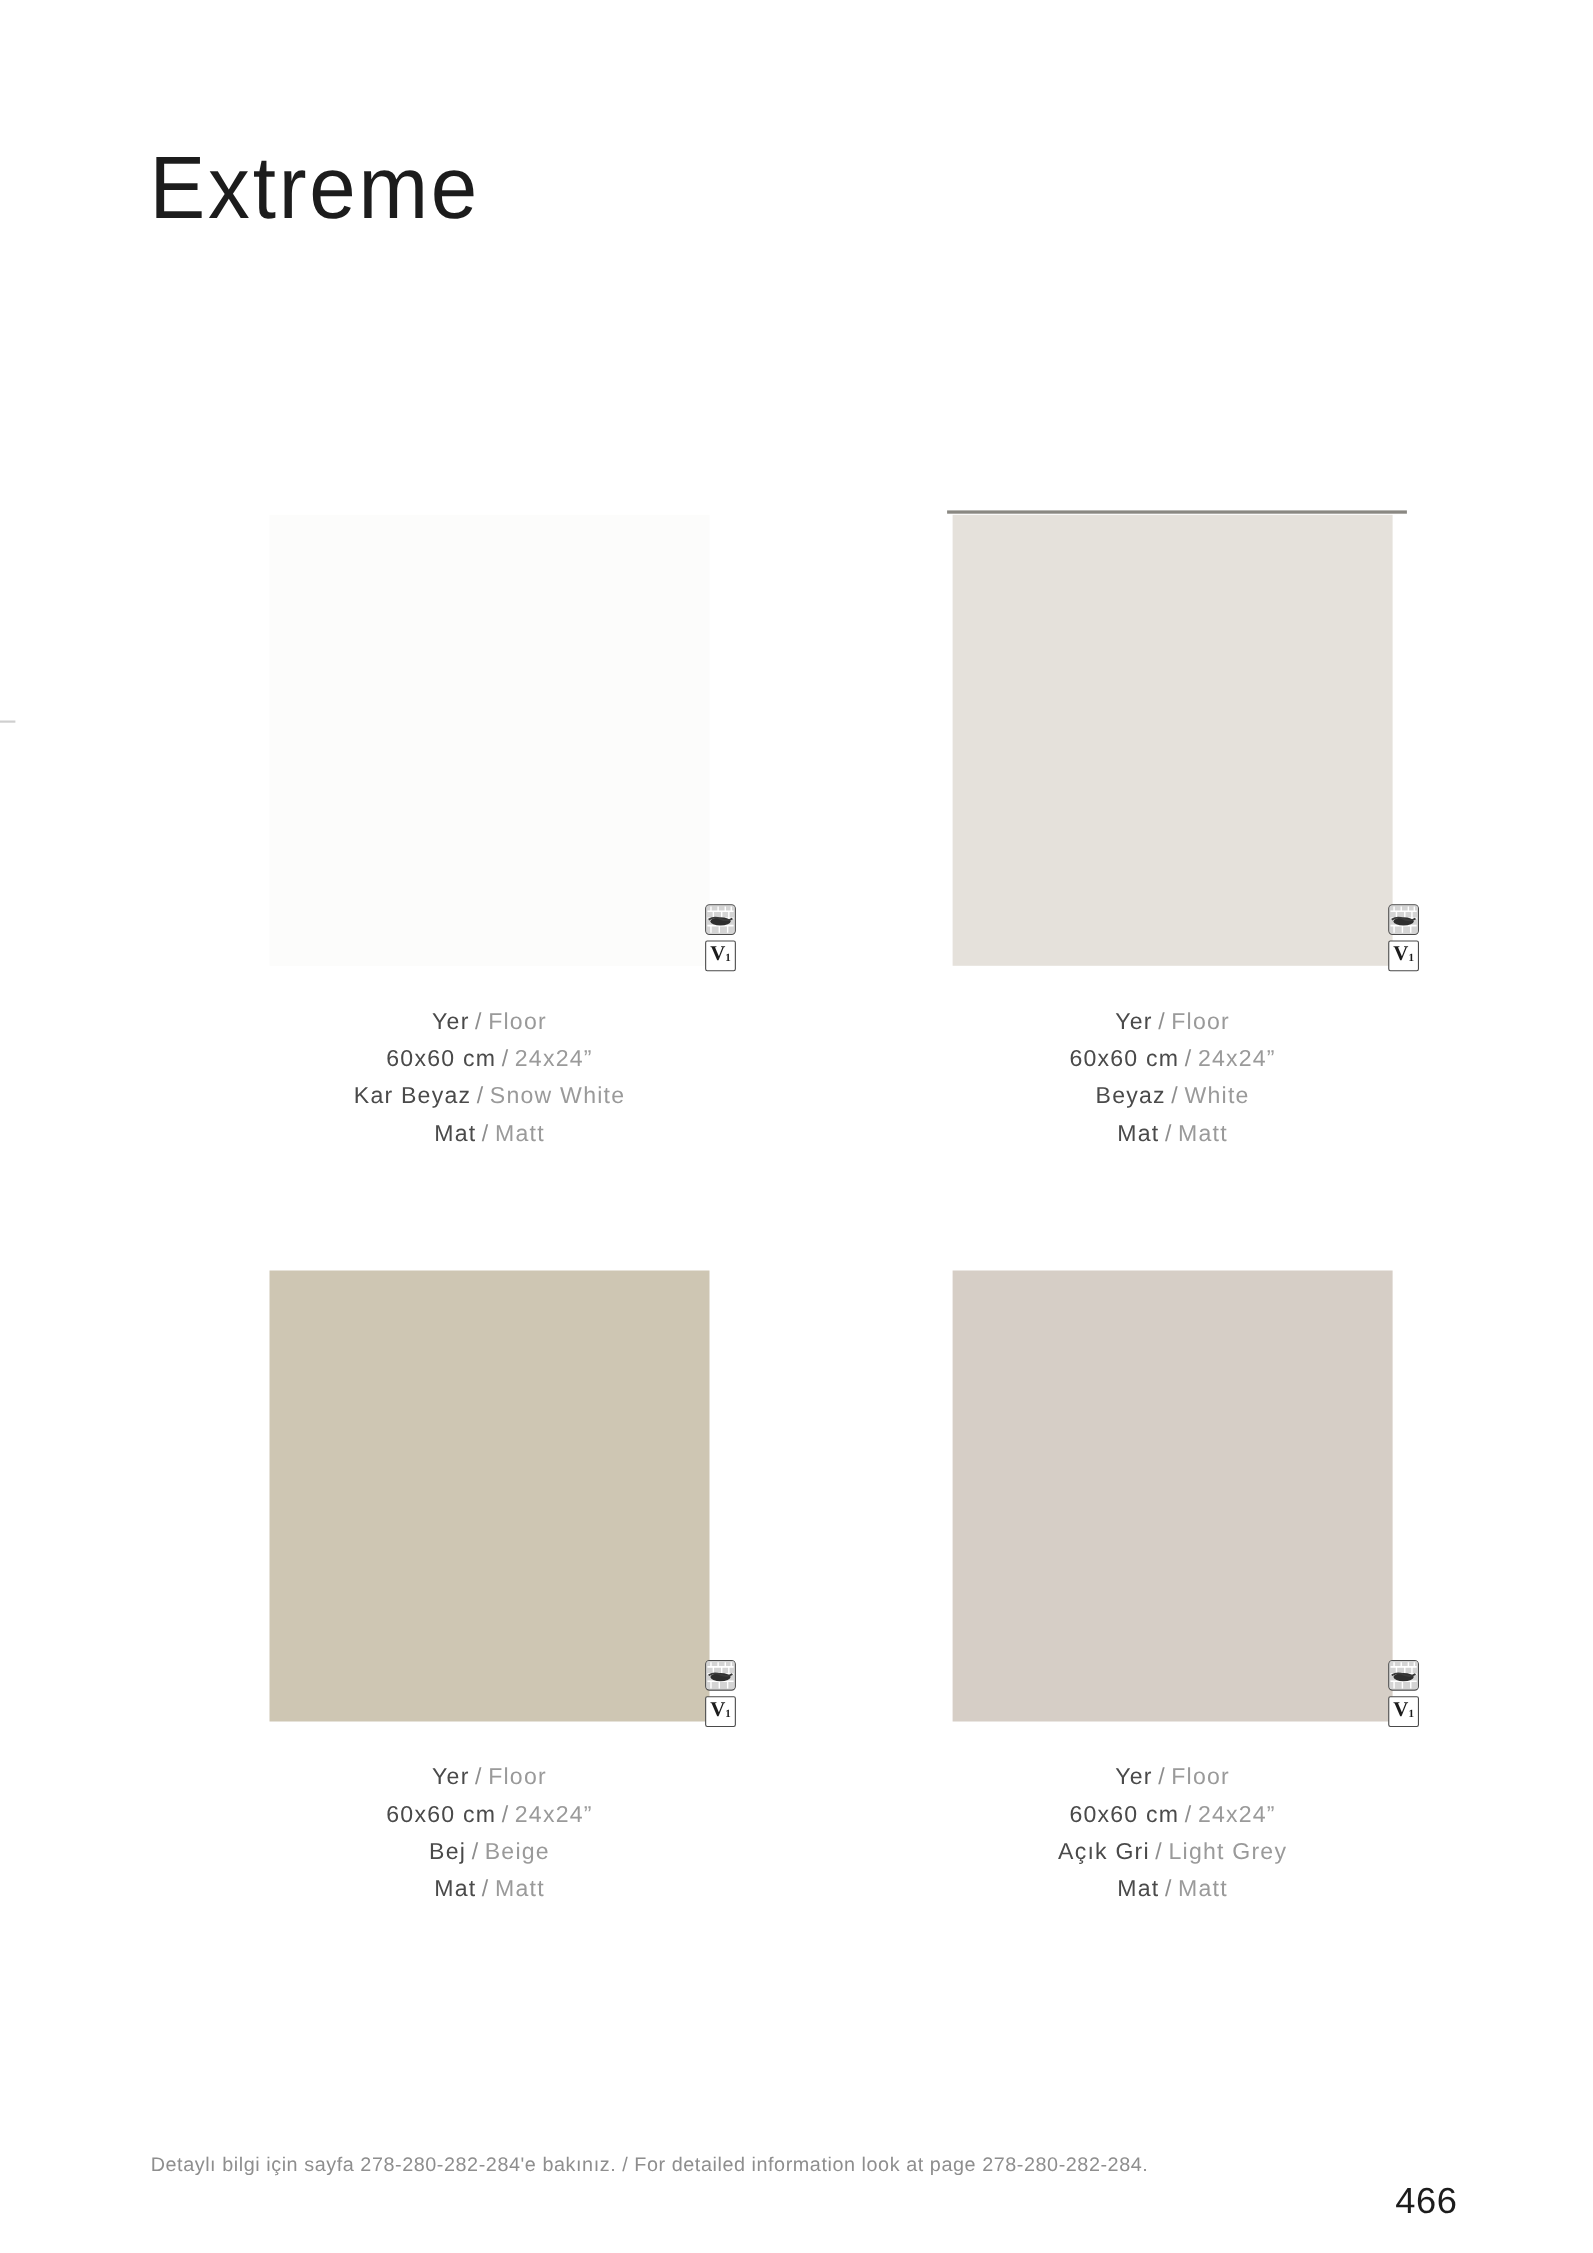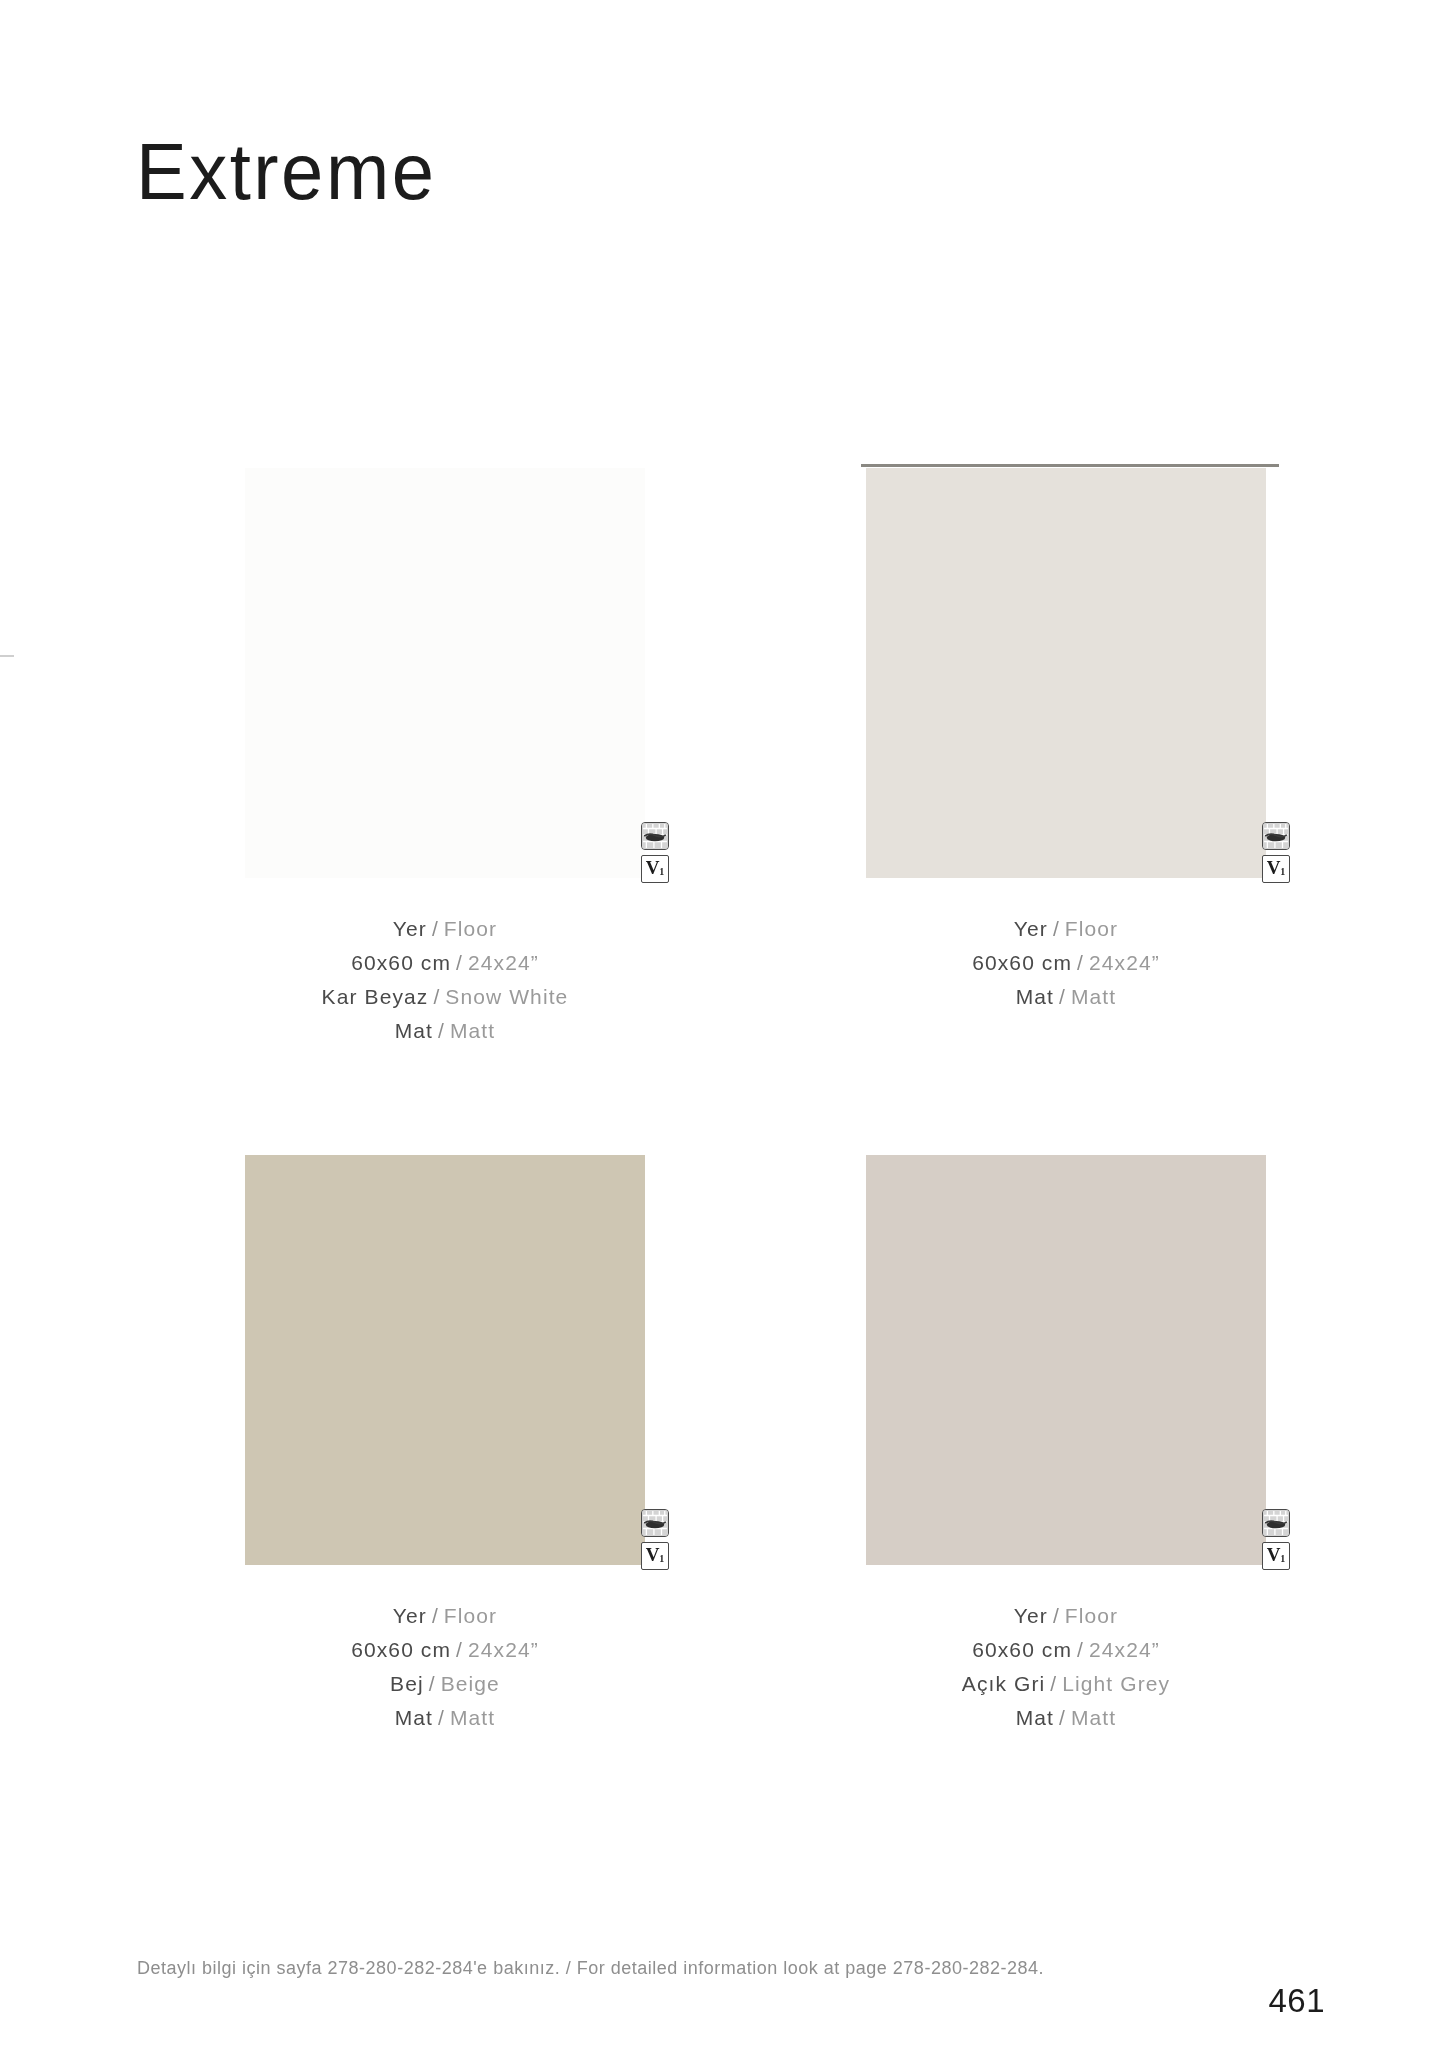--- a/index.html
+++ b/index.html
@@ -227,20 +227,23 @@
         </div>
       </div>
       <div class="caption">
         <div>
           <span class="tr">Yer</span><span class="sep">/</span><span class="en">Floor</span>
         </div>
         <div>
           <span class="tr">60x60 cm</span><span class="sep">/</span><span class="en">24x24”</span>
         </div>
         <div>
+          <span class="tr">Beyaz</span><span class="sep">/</span><span class="en">White</span>
+        </div>
+        <div>
           <span class="tr">Mat</span><span class="sep">/</span><span class="en">Matt</span>
         </div>
       </div>
     </div>
 
     <div class="product col-left row-bottom">
       <div class="swatch-wrap">
         <div class="swatch" style="background: rgb(206, 198, 179);"></div>
         <div class="badges">
           <span class="badge badge-texture">
@@ -303,15 +306,15 @@
         </div>
         <div>
           <span class="tr">Mat</span><span class="sep">/</span><span class="en">Matt</span>
         </div>
       </div>
     </div>
 
   </div>
 
   <div class="footer-note">Detaylı bilgi için sayfa 278-280-282-284'e bakınız. / For detailed information look at page 278-280-282-284.</div>
-  <div class="page-number">461</div>
+  <div class="page-number">466</div>
 
 </div>
 
 </body></html>

